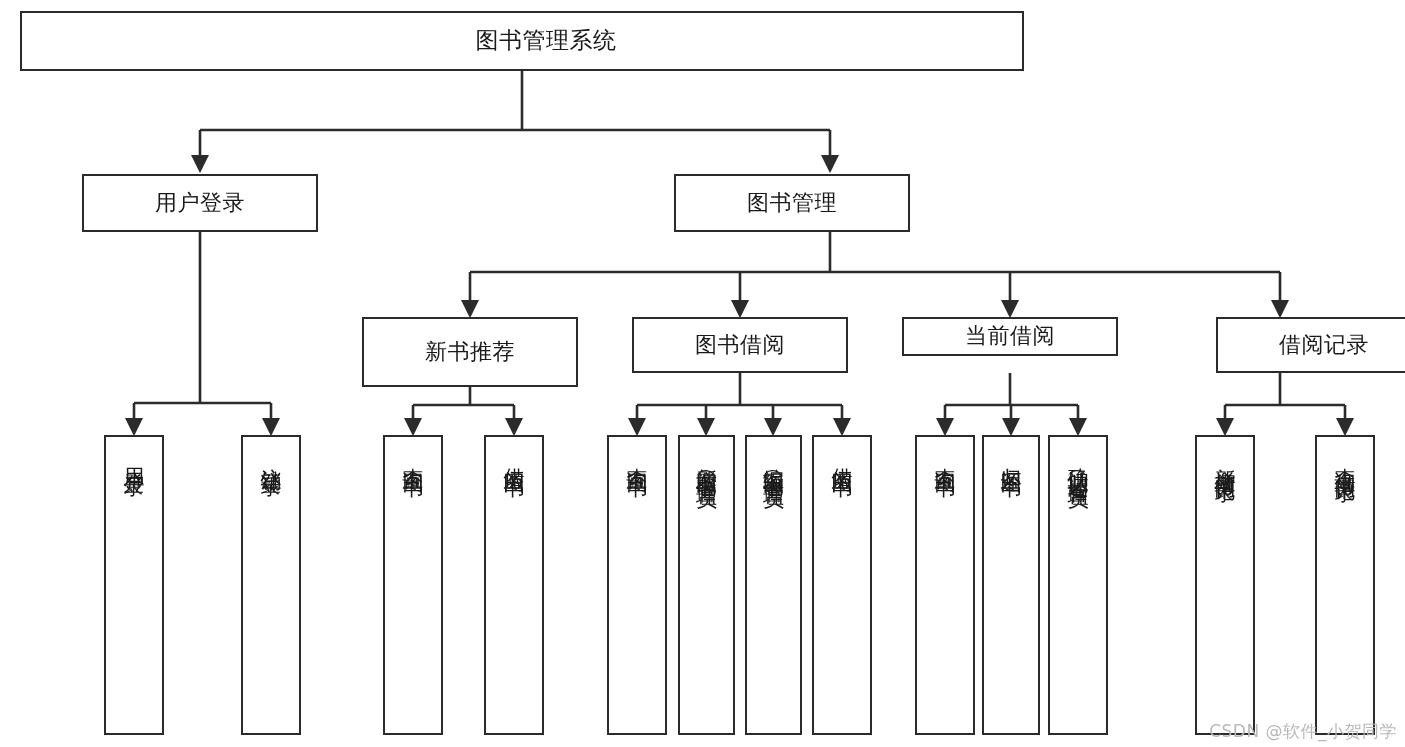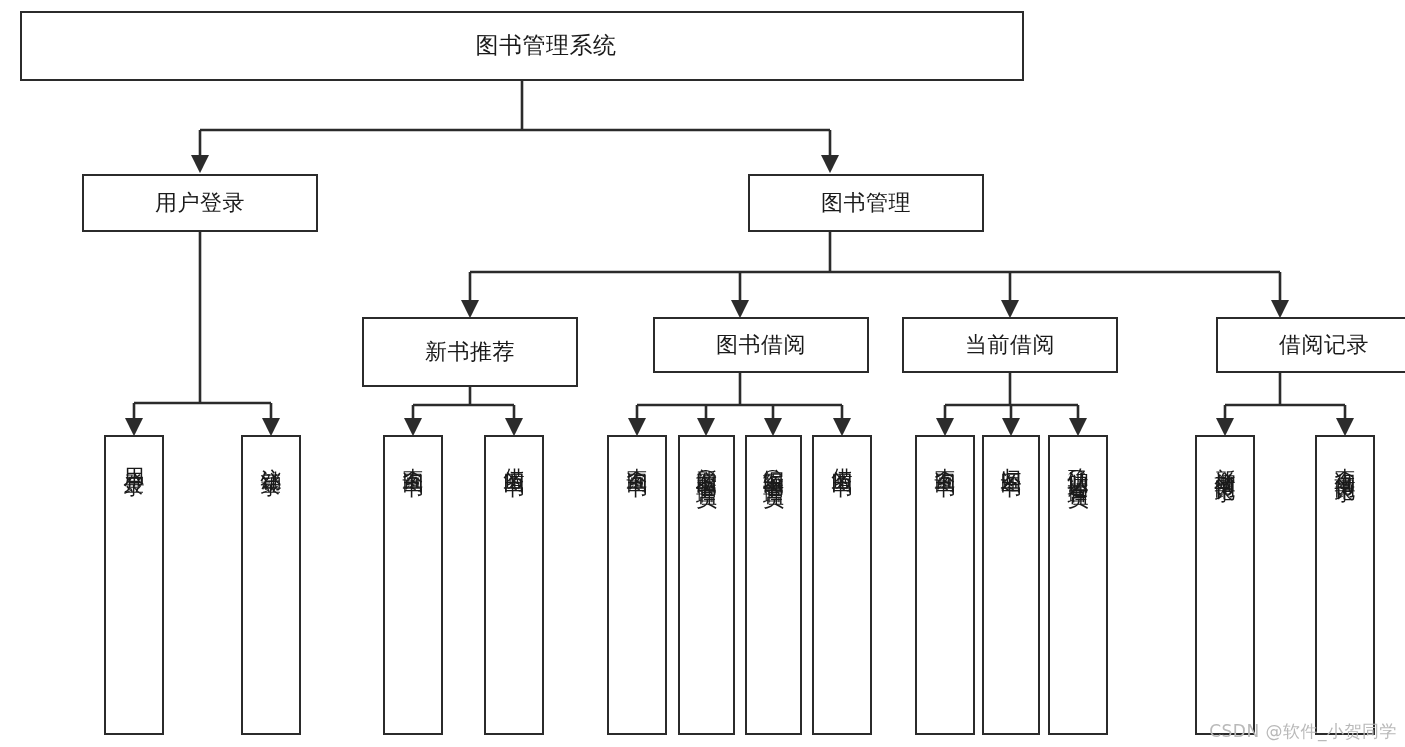--- a/index.html
+++ b/index.html
@@ -121,38 +121,38 @@
       <path d="M 1011 405 L 1011 427" marker-end="url(#arrow)"></path>
       <path d="M 1078 405 L 1078 427" marker-end="url(#arrow)"></path>
 
       <path d="M 1280 373 L 1280 405"></path>
       <path d="M 1225 405 L 1345 405"></path>
       <path d="M 1225 405 L 1225 427" marker-end="url(#arrow)"></path>
       <path d="M 1345 405 L 1345 427" marker-end="url(#arrow)"></path>
     </g>
   </svg>
 
-  <div class="node h root" style="left:20px; top:11px; width:1004px; height:70px;padding-left:48px;">
+  <div class="node h root" style="left:20px; top:11px; width:1004px; height:60px;padding-left:48px;">
     <span class="label">图书管理系统</span>
   </div>
 
   <div class="node h" style="left:82px; top:174px; width:236px; height:58px;">
     <span class="label">用户登录</span>
   </div>
-  <div class="node h" style="left:748px; top:174px; width:236px; height:58px;">
+  <div class="node h" style="left:674px; top:174px; width:236px; height:58px;">
     <span class="label">图书管理</span>
   </div>
 
   <div class="node h" style="left:362px; top:317px; width:216px; height:70px;">
     <span class="label">新书推荐</span>
   </div>
-  <div class="node h" style="left:632px; top:317px; width:216px; height:56px;margin-left:21px;">
+  <div class="node h" style="left:632px; top:317px; width:216px; height:56px;">
     <span class="label">图书借阅</span>
   </div>
-  <div class="node h" style="left:902px; top:317px; width:216px; height:56px;">
+  <div class="node h" style="left:902px; top:317px; width:216px; height:39px;">
     <span class="label">当前借阅</span>
   </div>
   <div class="node h" style="left:1172px; top:317px; width:216px; height:56px;margin-left:44px;">
     <span class="label">借阅记录</span>
   </div>
 
   <div class="node v" style="left:104px; top:435px; width:60px; height:300px;">
     <span class="label">用户登录</span>
   </div>
   <div class="node v" style="left:241px; top:435px; width:60px; height:300px;">

